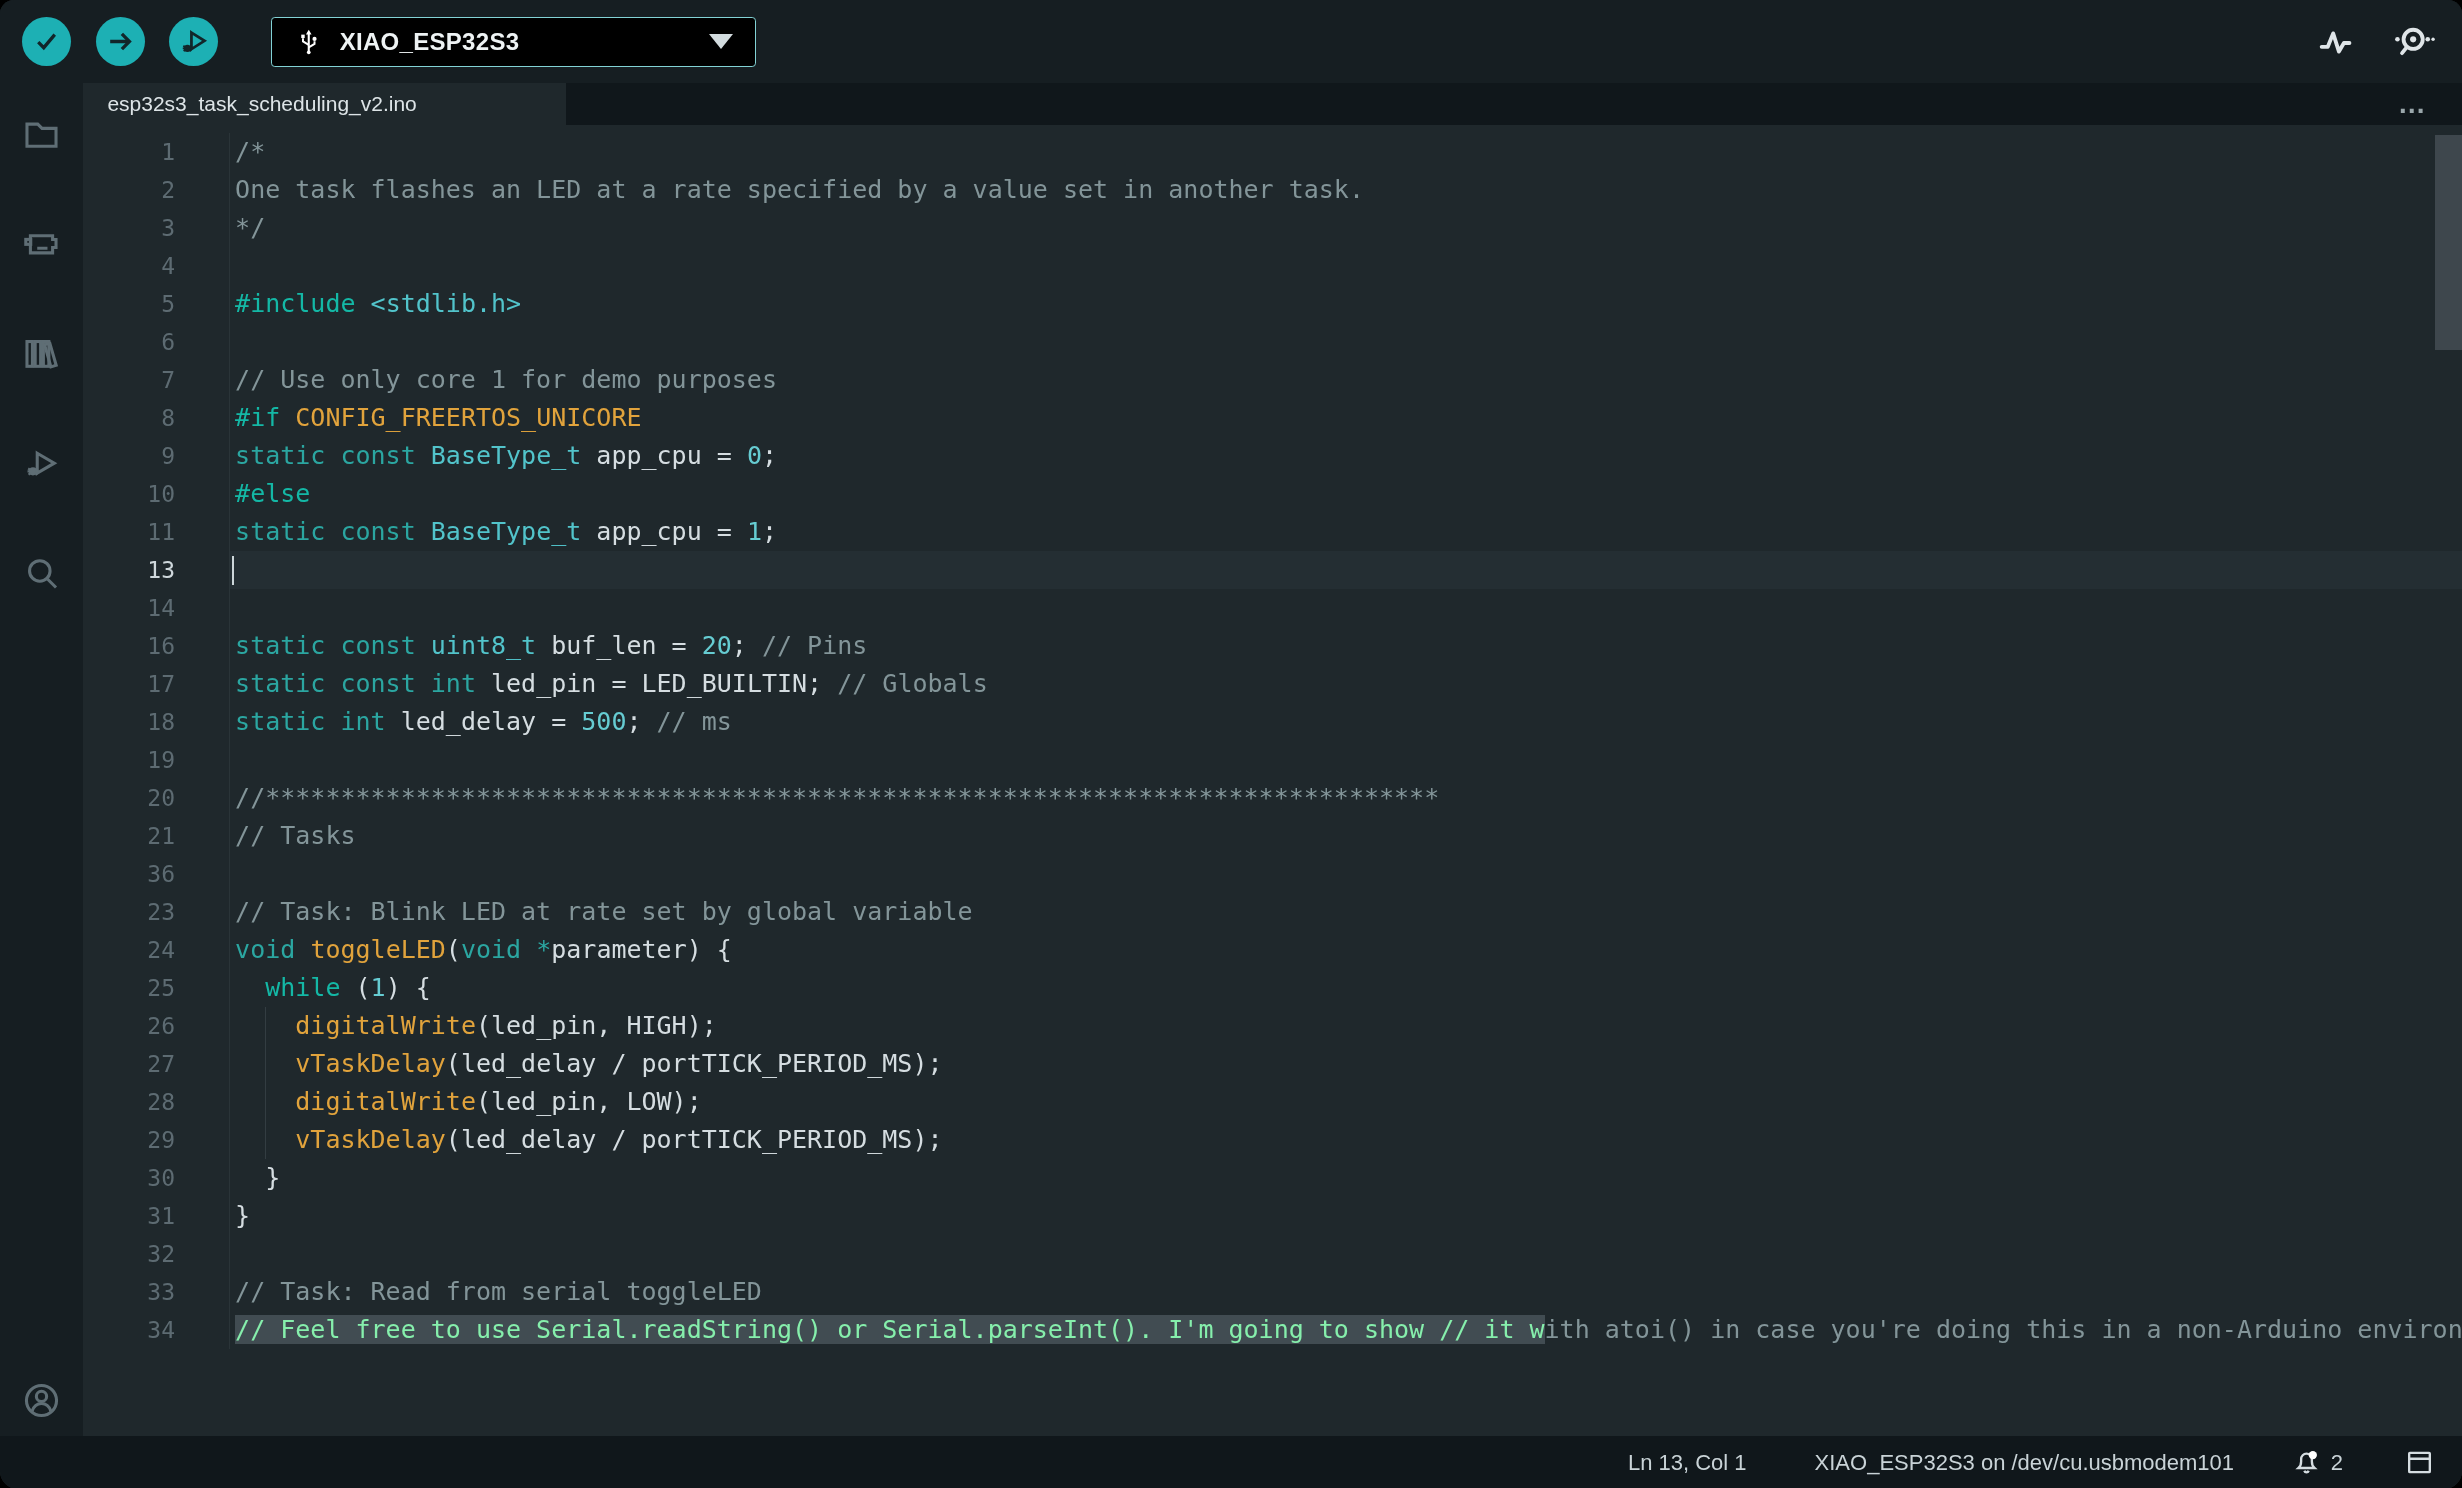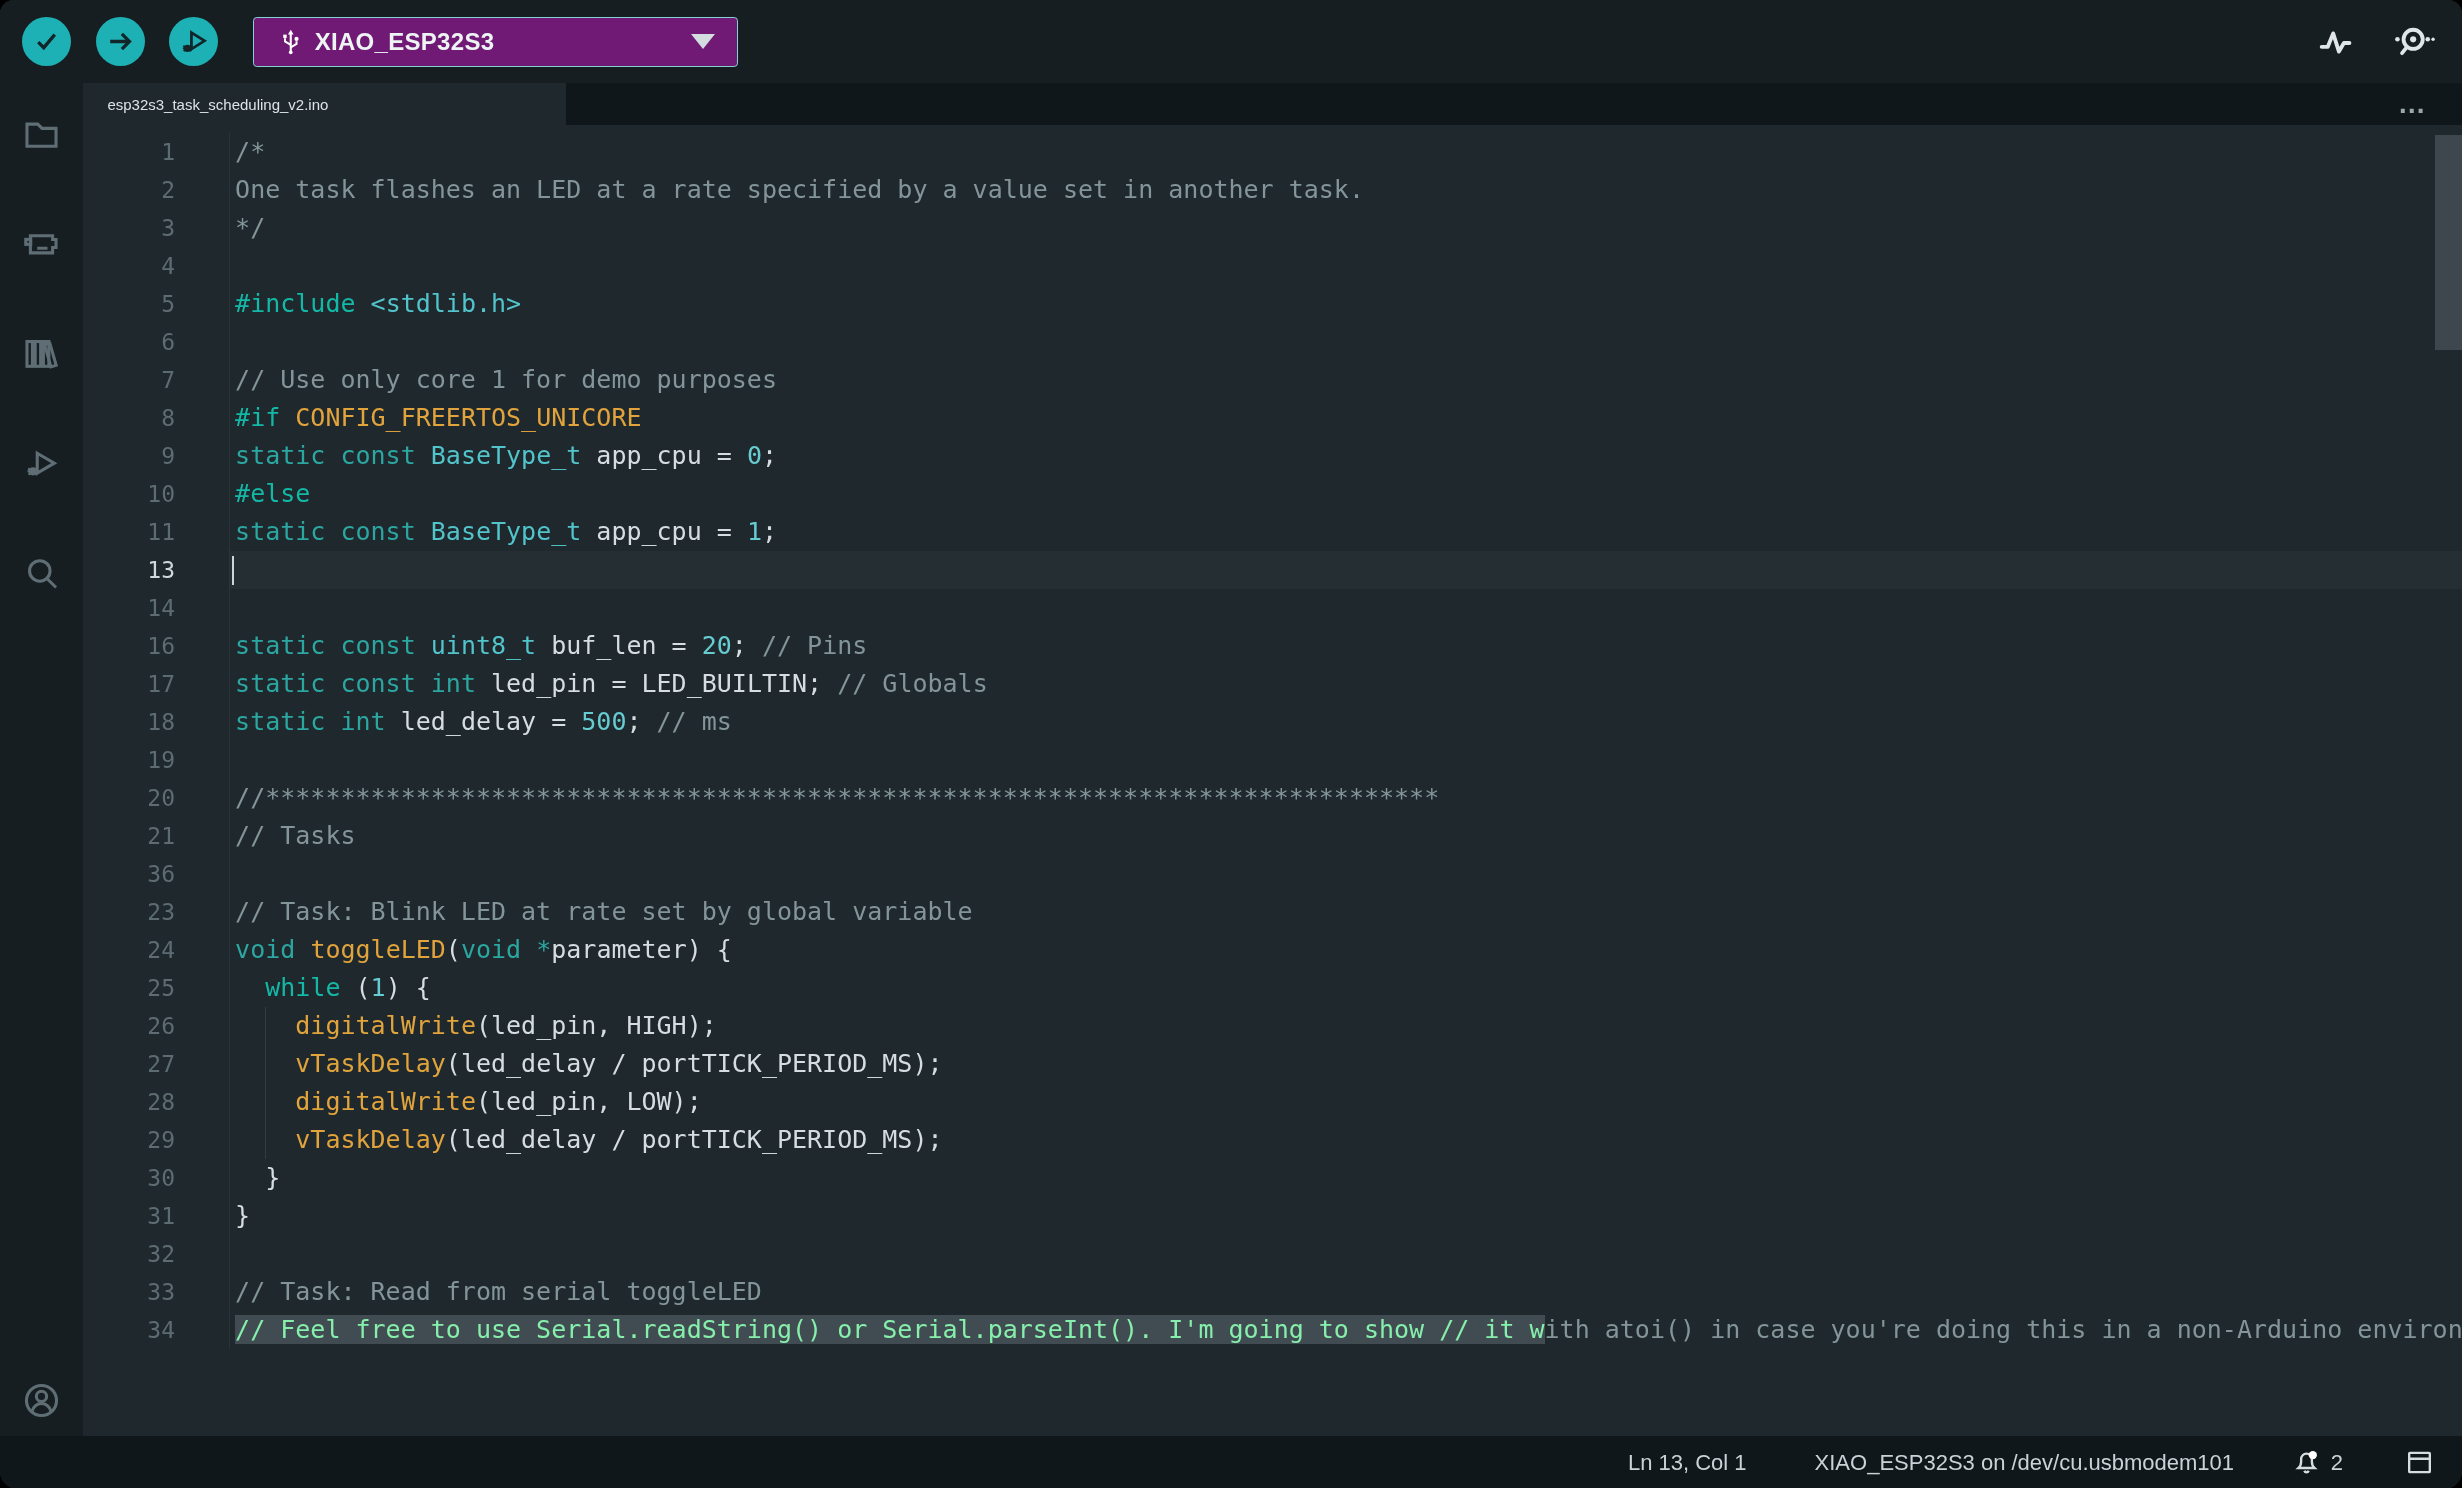--- a/index.html
+++ b/index.html
@@ -9,31 +9,31 @@
     background:#1f282c;overflow:hidden;
     border-radius:14px 14px 18px 18px;
     font-family:"Liberation Sans", sans-serif;
   }
   
   .toolbar{position:absolute;top:0;left:0;right:0;height:83px;background:#161e22;display:flex;align-items:center;}
   .tb-btn{width:49px;height:49px;border-radius:50%;background:#1db0b4;border:none;margin-left:24.4px;
     display:flex;align-items:center;justify-content:center;padding:0;cursor:pointer;flex:none;}
   .tb-btn:first-child{margin-left:22.4px;}
   .tb-btn svg{width:33px;height:33px;}
-  .board-sel{margin-left:35px;width:485px;height:50px;background:#701a75;border:1.9px solid #82d2d5;border-radius:3.8px;
-    display:flex;align-items:center;padding:0 22px;gap:9px;cursor:pointer;}
+  .board-sel{margin-left:53px;width:485px;height:50px;background:#000000;border:1.9px solid #82d2d5;border-radius:3.8px;
+    display:flex;align-items:center;padding:0 22px;gap:16px;cursor:pointer;}
   .board-sel .lbl{color:#eef3f4;font-weight:bold;font-size:24px;letter-spacing:0.3px;}
   .board-caret{margin-left:auto;width:0;height:0;border-left:12.2px solid transparent;border-right:12.2px solid transparent;border-top:15.4px solid #d3dcdf;}
   .tb-right{margin-left:auto;display:flex;align-items:center;gap:29.5px;padding-right:27px;}
   .tb-right .flat{background:none;border:none;padding:0;cursor:pointer;display:flex;}
   .tb-right svg{width:46px;height:46px;}
   
   .tabbar{position:absolute;top:83px;left:83px;right:0;height:42px;background:#10171b;display:flex;align-items:stretch;}
   .tab{width:483px;background:#1f282c;display:flex;align-items:center;padding-left:24.4px;
-    color:#dde4e7;font-size:15px;cursor:pointer;}
+    color:#dde4e7;font-size:21px;cursor:pointer;}
   .tab-more{position:absolute;right:33px;top:0;bottom:0;display:flex;align-items:center;
     color:#9aa7ab;font-size:28px;font-weight:bold;letter-spacing:3.2px;cursor:pointer;line-height:0;}
   
   .sidebar{position:absolute;top:83px;left:0;width:83px;bottom:53px;background:#161e22;
     display:flex;flex-direction:column;align-items:center;padding-top:29.5px;gap:69px;}
   .sb-item{background:none;border:none;padding:0;cursor:pointer;display:flex;}
   .sb-item svg{width:41px;height:41px;}
   .sb-account{margin-top:auto;margin-bottom:15.4px;}
   
   .editor{position:absolute;top:125px;left:83px;right:0;bottom:53px;background:#1f282c;overflow:hidden;padding-top:8.3px;}

